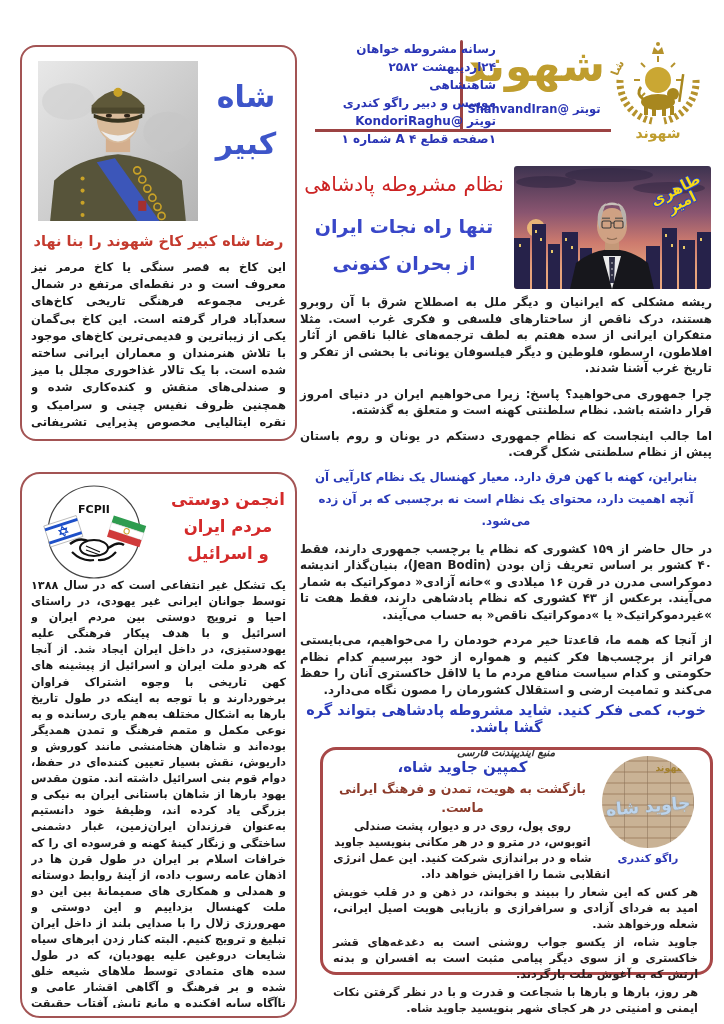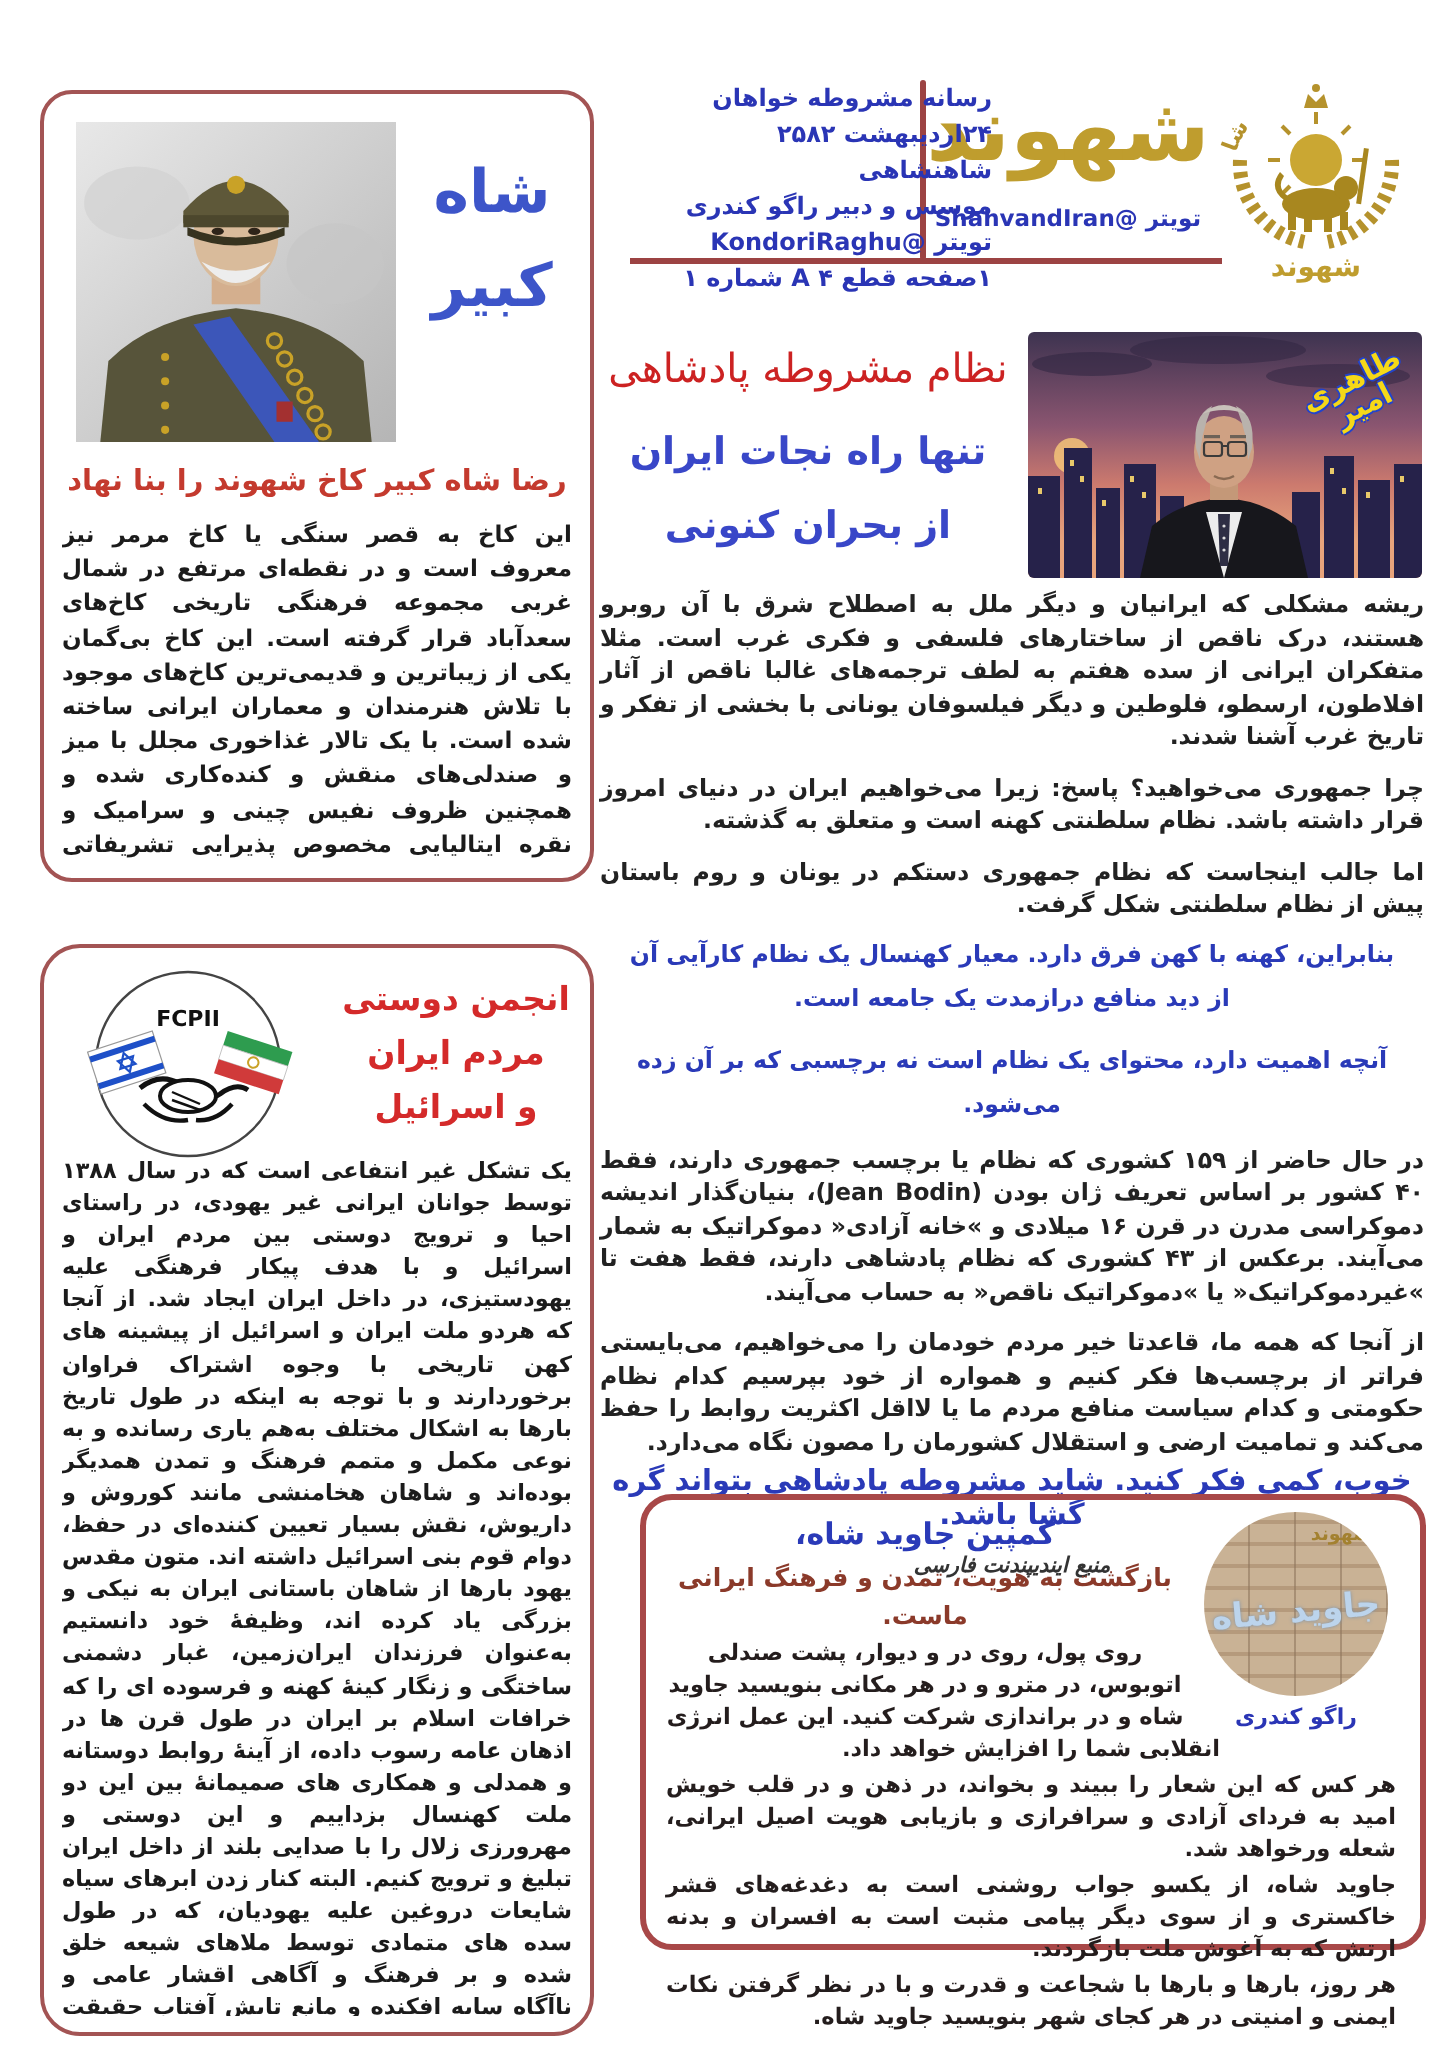--- a/index.html
+++ b/index.html
@@ -300,24 +300,23 @@
   <div class="abs t-blue">
     <div>تنها راه نجات ایران</div>
     <div>از بحران کنونی</div>
   </div>
 
   <div class="abs article">
     <p>ریشه مشکلی که ایرانیان و دیگر ملل به اصطلاح شرق با آن روبرو هستند، درک ناقص از ساختارهای فلسفی و فکری غرب است. مثلا متفکران ایرانی از سده هفتم به لطف ترجمه‌های غالبا ناقص از آثار افلاطون، ارسطو، فلوطین و دیگر فیلسوفان یونانی با بخشی از تفکر و تاریخ غرب آشنا شدند.</p>
     <p>چرا جمهوری می‌خواهید؟ پاسخ: زیرا می‌خواهیم ایران در دنیای امروز قرار داشته باشد. نظام سلطنتی کهنه است و متعلق به گذشته.</p>
     <p style="margin-bottom:5px">اما جالب اینجاست که نظام جمهوری دستکم در یونان و روم باستان پیش از نظام سلطنتی شکل گرفت.</p>
     <p class="q" style="margin-bottom:0">بنابراین، کهنه با کهن فرق دارد. معیار کهنسال یک نظام کارآیی آن</p>
-    <p class="q">از دید منافع درازمدت یک جامعه است.</p>
     <p class="q">آنچه اهمیت دارد، محتوای یک نظام است نه برچسبی که بر آن زده می‌شود.</p>
     <p>در حال حاضر از ۱۵۹ کشوری که نظام یا برچسب جمهوری دارند، فقط ۴۰ کشور بر اساس تعریف ژان بودن (Jean Bodin)، بنیان‌گذار اندیشه دموکراسی مدرن در قرن ۱۶ میلادی و »خانه آزادی« دموکراتیک به شمار می‌آیند. برعکس از ۴۳ کشوری که نظام پادشاهی دارند، فقط هفت تا »غیردموکراتیک« یا »دموکراتیک ناقص« به حساب می‌آیند.</p>
-    <p style="margin-bottom:4px">از آنجا که همه ما، قاعدتا خیر مردم خودمان را می‌خواهیم، می‌بایستی فراتر از برچسب‌ها فکر کنیم و همواره از خود بپرسیم کدام نظام حکومتی و کدام سیاست منافع مردم ما یا لااقل اکثریت روابط را حفظ می‌کند و تمامیت ارضی و استقلال کشورمان را مصون نگاه می‌دارد.</p>
+    <p style="margin-bottom:4px">از آنجا که همه ما، قاعدتا خیر مردم خودمان را می‌خواهیم، می‌بایستی فراتر از برچسب‌ها فکر کنیم و همواره از خود بپرسیم کدام نظام حکومتی و کدام سیاست منافع مردم ما یا لااقل خاکستری آنان را حفظ می‌کند و تمامیت ارضی و استقلال کشورمان را مصون نگاه می‌دارد.</p>
     <p class="closing">خوب، کمی فکر کنید. شاید مشروطه پادشاهی بتواند گره گشا باشد.</p>
     <p class="source">منبع ایندیپندنت فارسی</p>
   </div>
 
   <div class="abs campaign">
     <div class="camp-photo-wrap">
       <div class="camp-circle">
         <span class="camp-photo-top">شهوند</span>
         <span class="camp-graffiti">جاوید شاه</span>
       </div>

